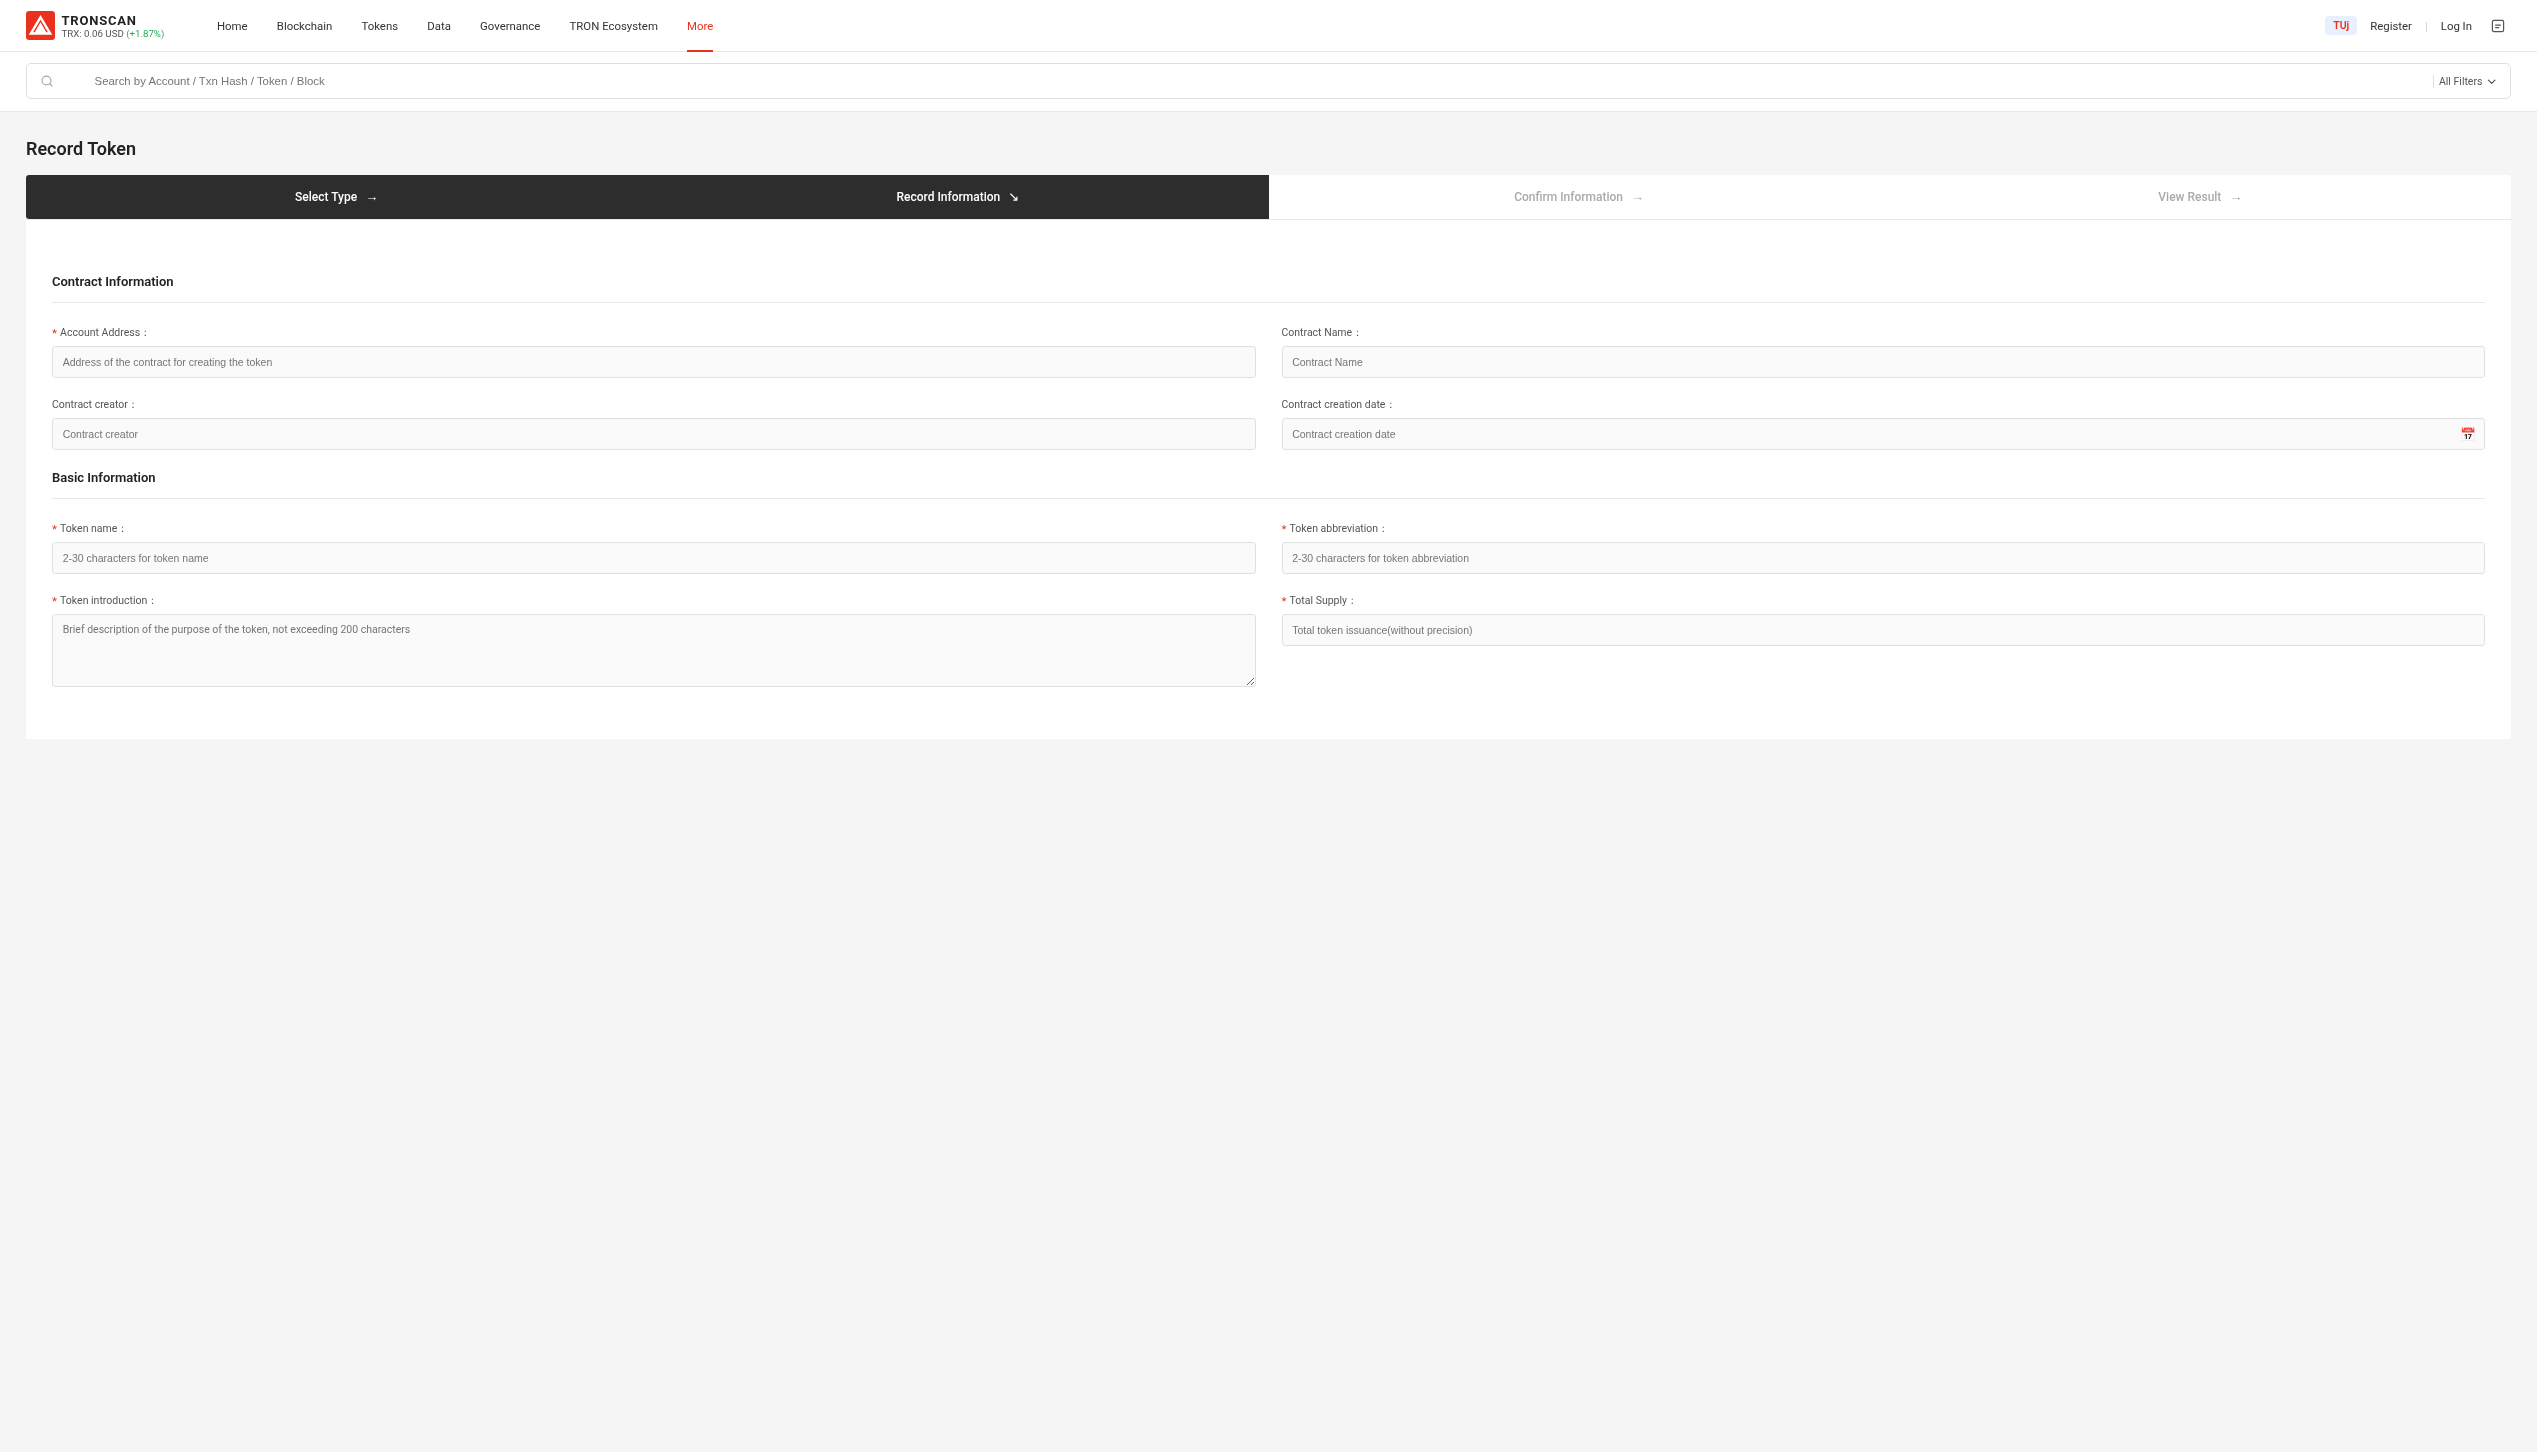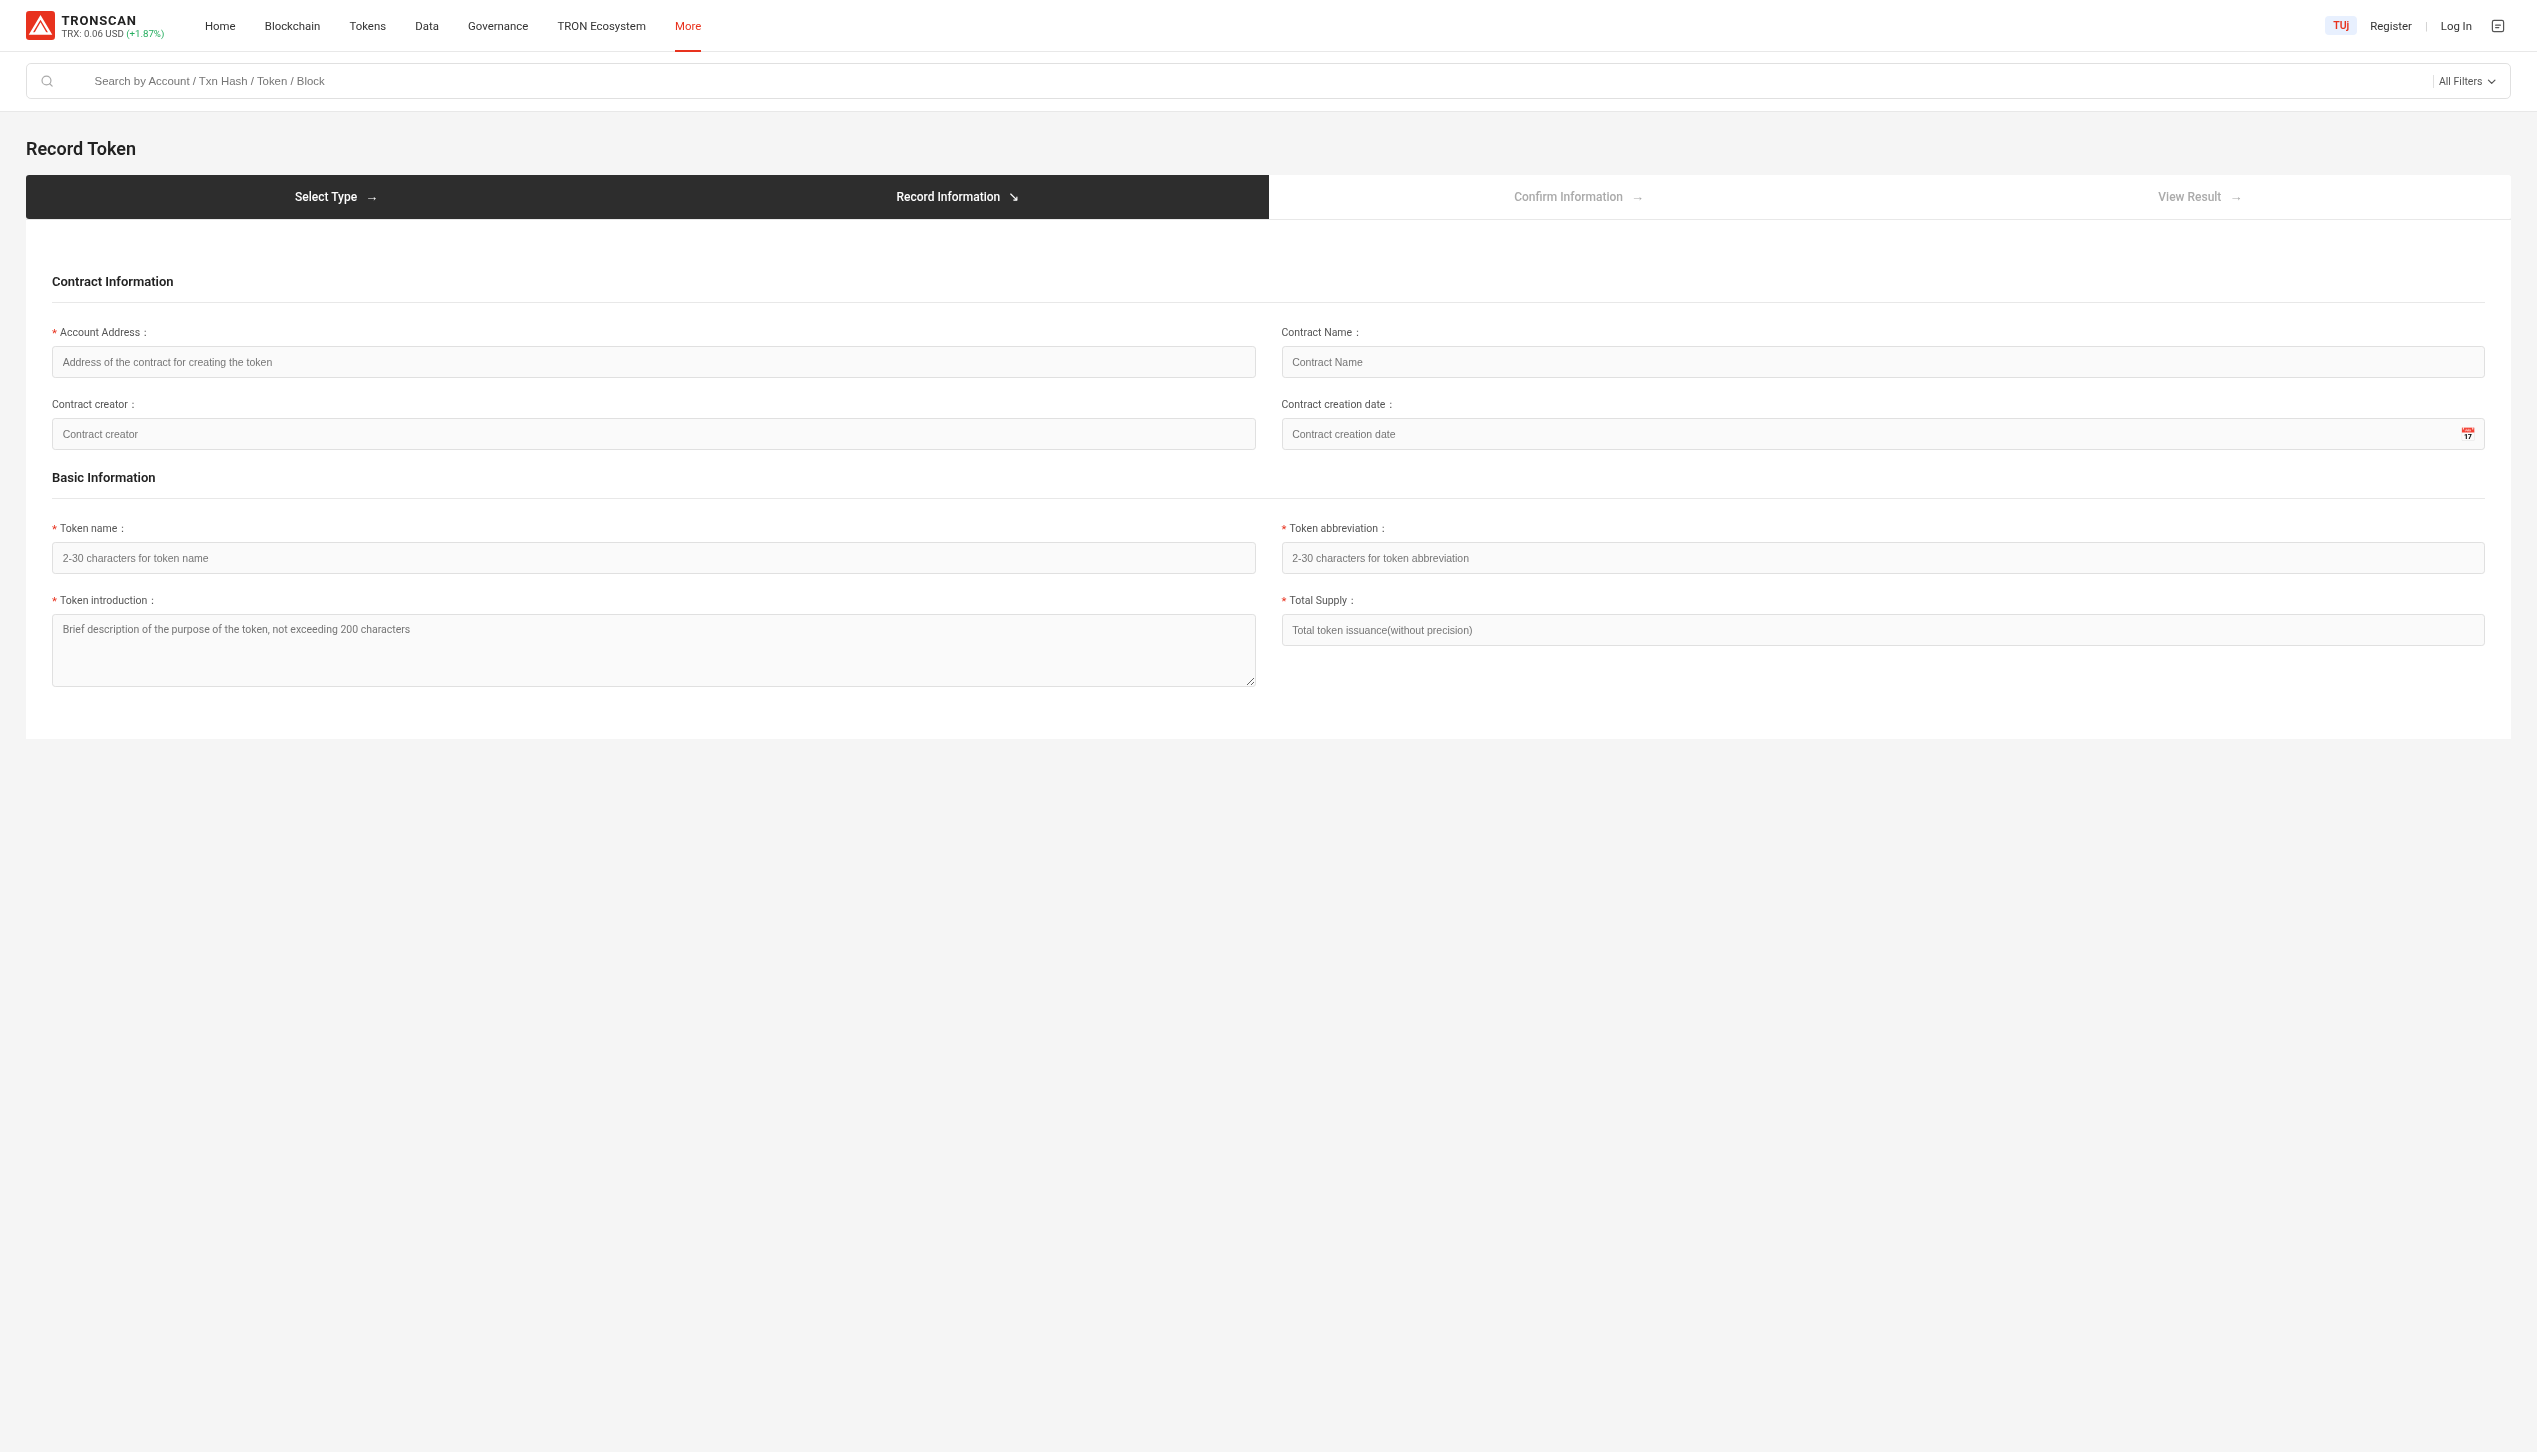--- a/index.html
+++ b/index.html
@@ -11,21 +11,21 @@
     }
 
     
     .navbar {
       background: #fff;
       border-bottom: 0.8px solid #e8e8e8;
       padding: 0 26px;
       display: flex;
       align-items: center;
       height: 52px;
-      gap: 0;
+      gap: 12px;
     }
     .logo-area {
       display: flex;
       align-items: center;
       gap: 6.5px;
       margin-right: 26px;
     }
     .logo-icon {
       width: 29px;
       height: 29px;

